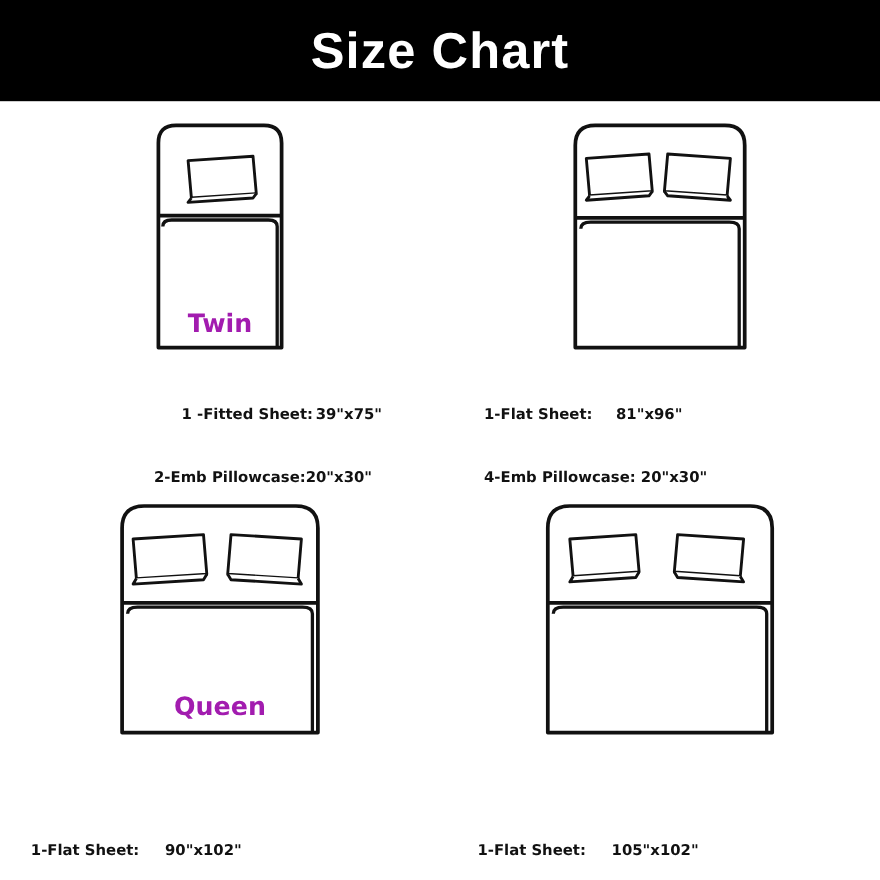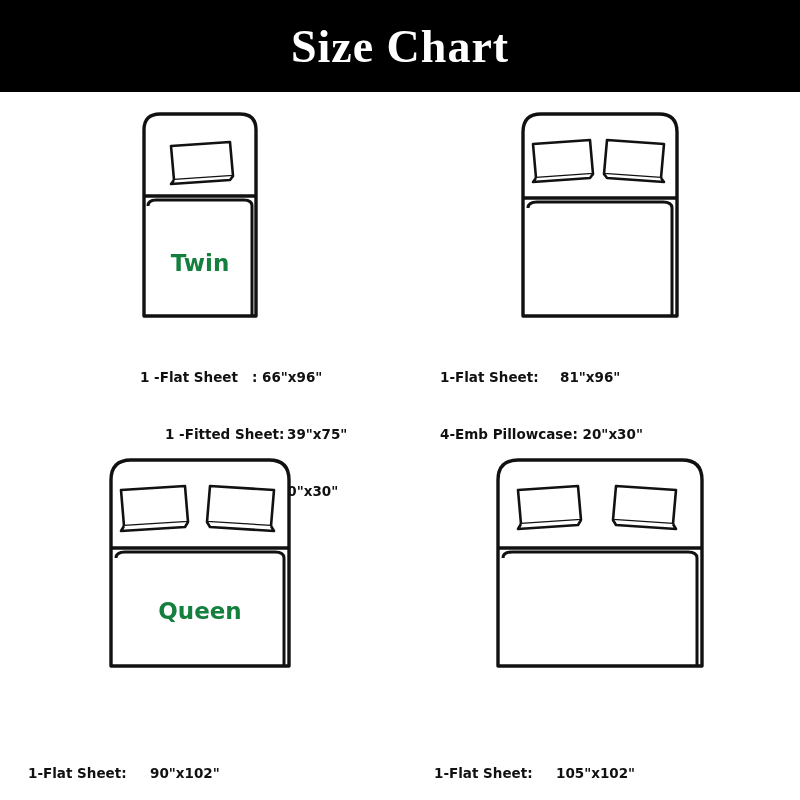--- a/index.html
+++ b/index.html
@@ -21,21 +21,21 @@
     display: flex;
     align-items: center;
     justify-content: center;
     box-sizing: border-box;
   }
   .header-title {
     color: #ffffff;
     font-size: 46px;
     font-weight: bold;
     letter-spacing: 1px;
-    font-family: Liberation Serif, serif;
+    font-family: Liberation Sans, sans-serif;
   }
   .grid {
     width: 800px;
     height: 708px;
     display: grid;
     grid-template-columns: 400px 400px;
     grid-template-rows: 354px 354px;
     box-sizing: border-box;
   }
   .cell {
@@ -49,21 +49,22 @@
     top: 18px;
     display: flex;
     justify-content: center;
   }
   .bed-label {
     position: absolute;
     width: 100%;
     text-align: center;
     font-size: 23px;
     font-weight: bold;
-    color: #15803d;
+    color: #a21caf;
+    margin-top: 32px;
   }
   .spec {
     position: absolute;
     font-size: 13.5px;
     font-weight: bold;
     color: #111111;
     line-height: 19px;
     white-space: pre;
     font-family: "DejaVu Sans", sans-serif;
   }
@@ -95,24 +96,20 @@
         <path d="M10 96 Q10 90 18 90 L106 90 Q114 90 114 96 L114 206" fill="none" stroke="#111111" stroke-width="3"></path>
 
         <g stroke="#111111" stroke-width="2.6" fill="#ffffff" stroke-linejoin="round">
           <path d="M33 36 L92 32 L95 66 L36 70 Z"></path>
           <path d="M36 70 L33 74 L92 70 L95 66"></path>
         </g>
       </svg>
     </div>
     <div class="bed-label" style="top: 158px;">Twin</div>
     <div class="spec" style="left: 140px; top: 238px;">
-      <div class="spec-row">
-        <span class="k" style="width: 122px;">1 -Flat Sheet   :</span>
-        <span class="v">66"x96"</span>
-      </div>
       <div class="spec-row">
         <span class="k" style="width: 122px; margin-left: 25px;">1 -Fitted Sheet:</span>
         <span class="v">39"x75"</span>
       </div>
       <div class="spec-row">
         <span class="k">2-Emb Pillowcase:20"x30"</span>
         <span class="v"></span>
       </div>
     </div>
   </div>

